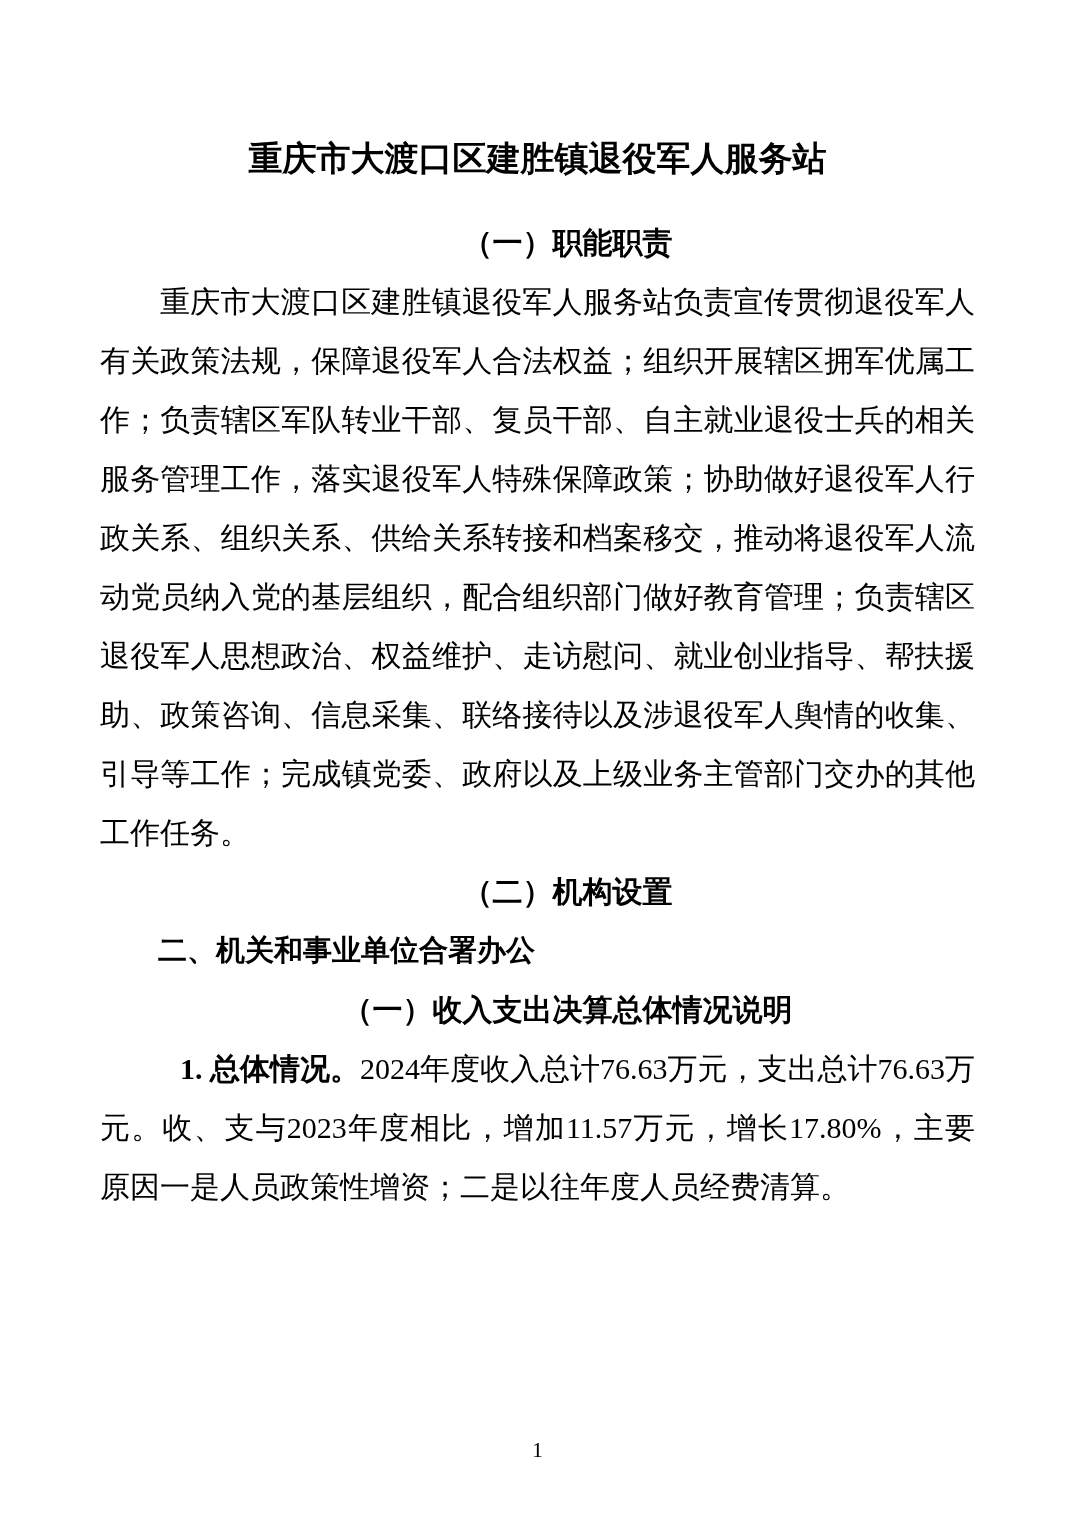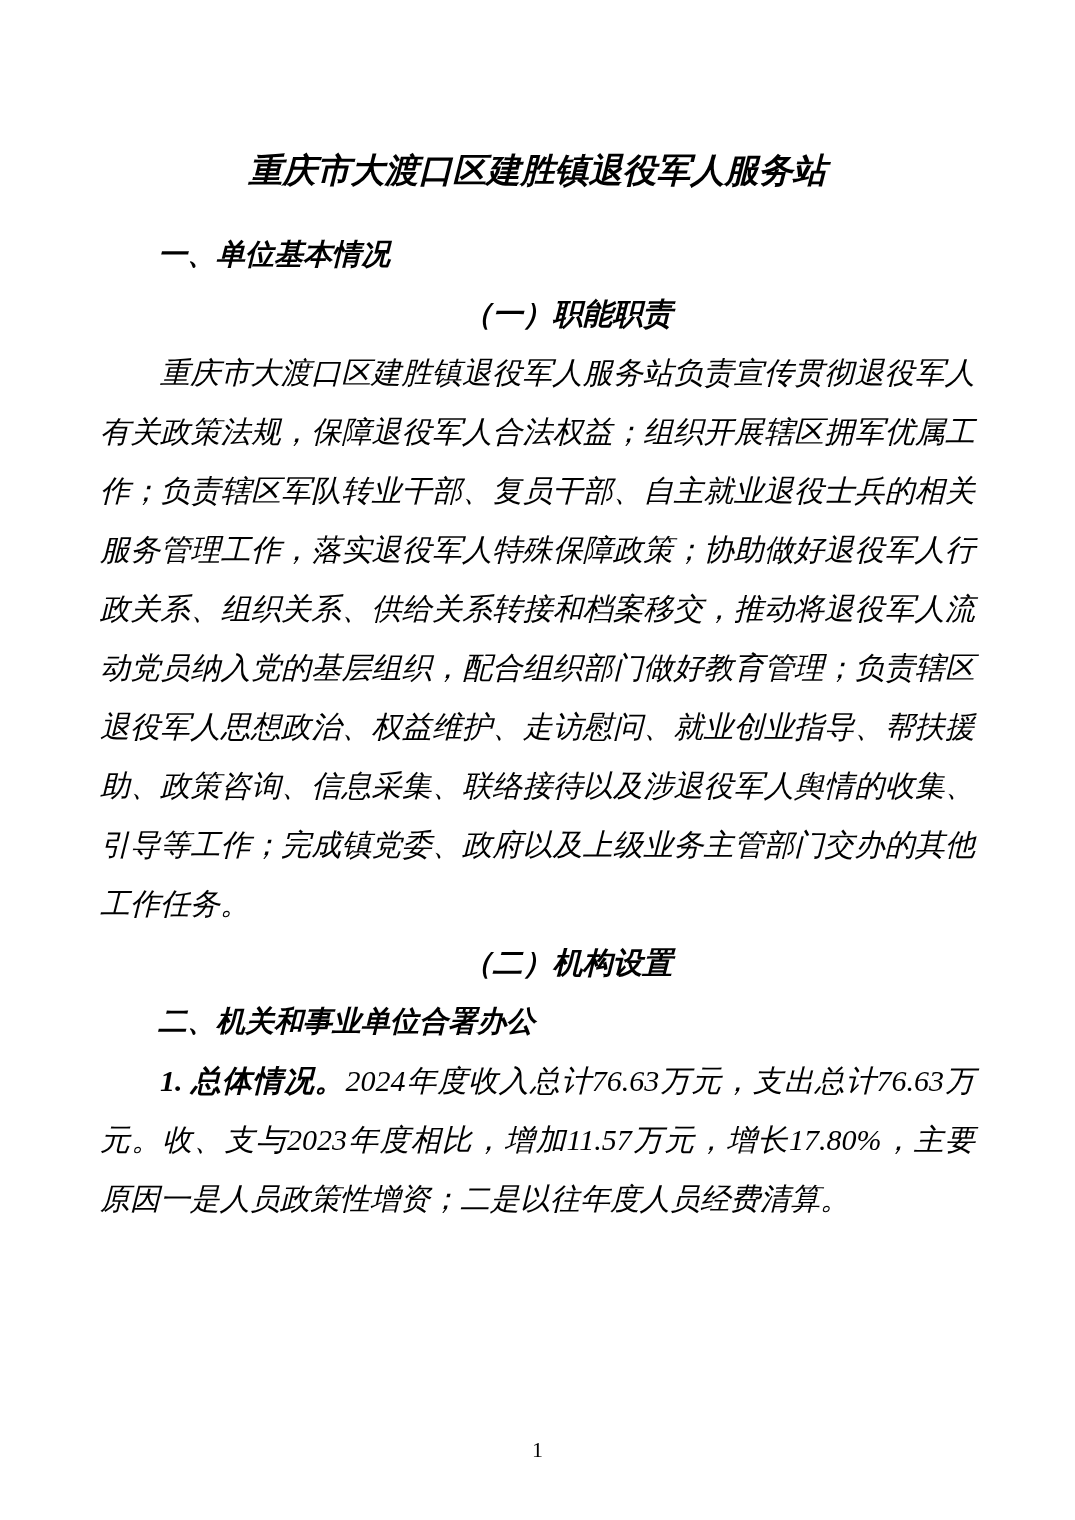--- a/index.html
+++ b/index.html
@@ -9,23 +9,22 @@
   }
   body {
     width: 1075px;
     height: 1520px;
     position: relative;
     color: #000000;
     font-family: "Liberation Serif", "DejaVu Serif", serif;
     overflow: hidden;
   }
   .page {
-    padding: 16px 100px;
+    padding: 4px 100px;
     box-sizing: border-box;
-    font-style: italic;
   }
   .titles {
     padding-top: 126px;
   }
   .doc-title {
     margin: 0;
     text-align: center;
     font-weight: 700;
     font-size: 34px;
     line-height: 58px;
@@ -55,20 +54,21 @@
     text-indent: 2em;
     text-align: center;
     font-family: "Liberation Serif", "DejaVu Serif", serif;
   }
   p.body {
     margin: 0;
     text-indent: 2em;
   }
   .lead {
     font-weight: 700;
+    margin-left: 20px;
   }
   .page-number {
     position: absolute;
     left: 0;
     bottom: 58px;
     width: 100%;
     text-align: center;
     font-size: 22px;
     line-height: 24px;
     font-family: "Liberation Serif", "DejaVu Serif", serif;
@@ -78,31 +78,31 @@
 <body>
 
 <div class="page">
 
   <div class="titles">
     <h1 class="doc-title">重庆市大渡口区建胜镇退役军人服务站</h1>
   </div>
 
   <div class="content">
 
-    <h2 class="h1">一、单位基本情况</h2>
 
     <h3 class="h2">（一）职能职责</h3>
 
     <p class="body">重庆市大渡口区建胜镇退役军人服务站负责宣传贯彻退役军人有关政策法规，保障退役军人合法权益；组织开展辖区拥军优属工作；负责辖区军队转业干部、复员干部、自主就业退役士兵的相关服务管理工作，落实退役军人特殊保障政策；协助做好退役军人行政关系、组织关系、供给关系转接和档案移交，推动将退役军人流动党员纳入党的基层组织，配合组织部门做好教育管理；负责辖区退役军人思想政治、权益维护、走访慰问、就业创业指导、帮扶援助、政策咨询、信息采集、联络接待以及涉退役军人舆情的收集、引导等工作；完成镇党委、政府以及上级业务主管部门交办的其他工作任务。</p>
 
     <h3 class="h2">（二）机构设置</h3>
 
 
     <h2 class="h1">二、机关和事业单位合署办公</h2>
 
+    <h3 class="h2">（一）收入支出决算总体情况说明</h3>
 
     <p class="body"><span class="lead">1. 总体情况。</span><span>2024年度收入总计76.63万元，支出总计76.63万元。收、支与2023年度相比，增加11.57万元，增长17.80%，主要原因一是人员政策性增资；二是以往年度人员经费清算。</span></p>
 
 
   </div>
 
 </div>
 
 <div class="page-number">1</div>
 

